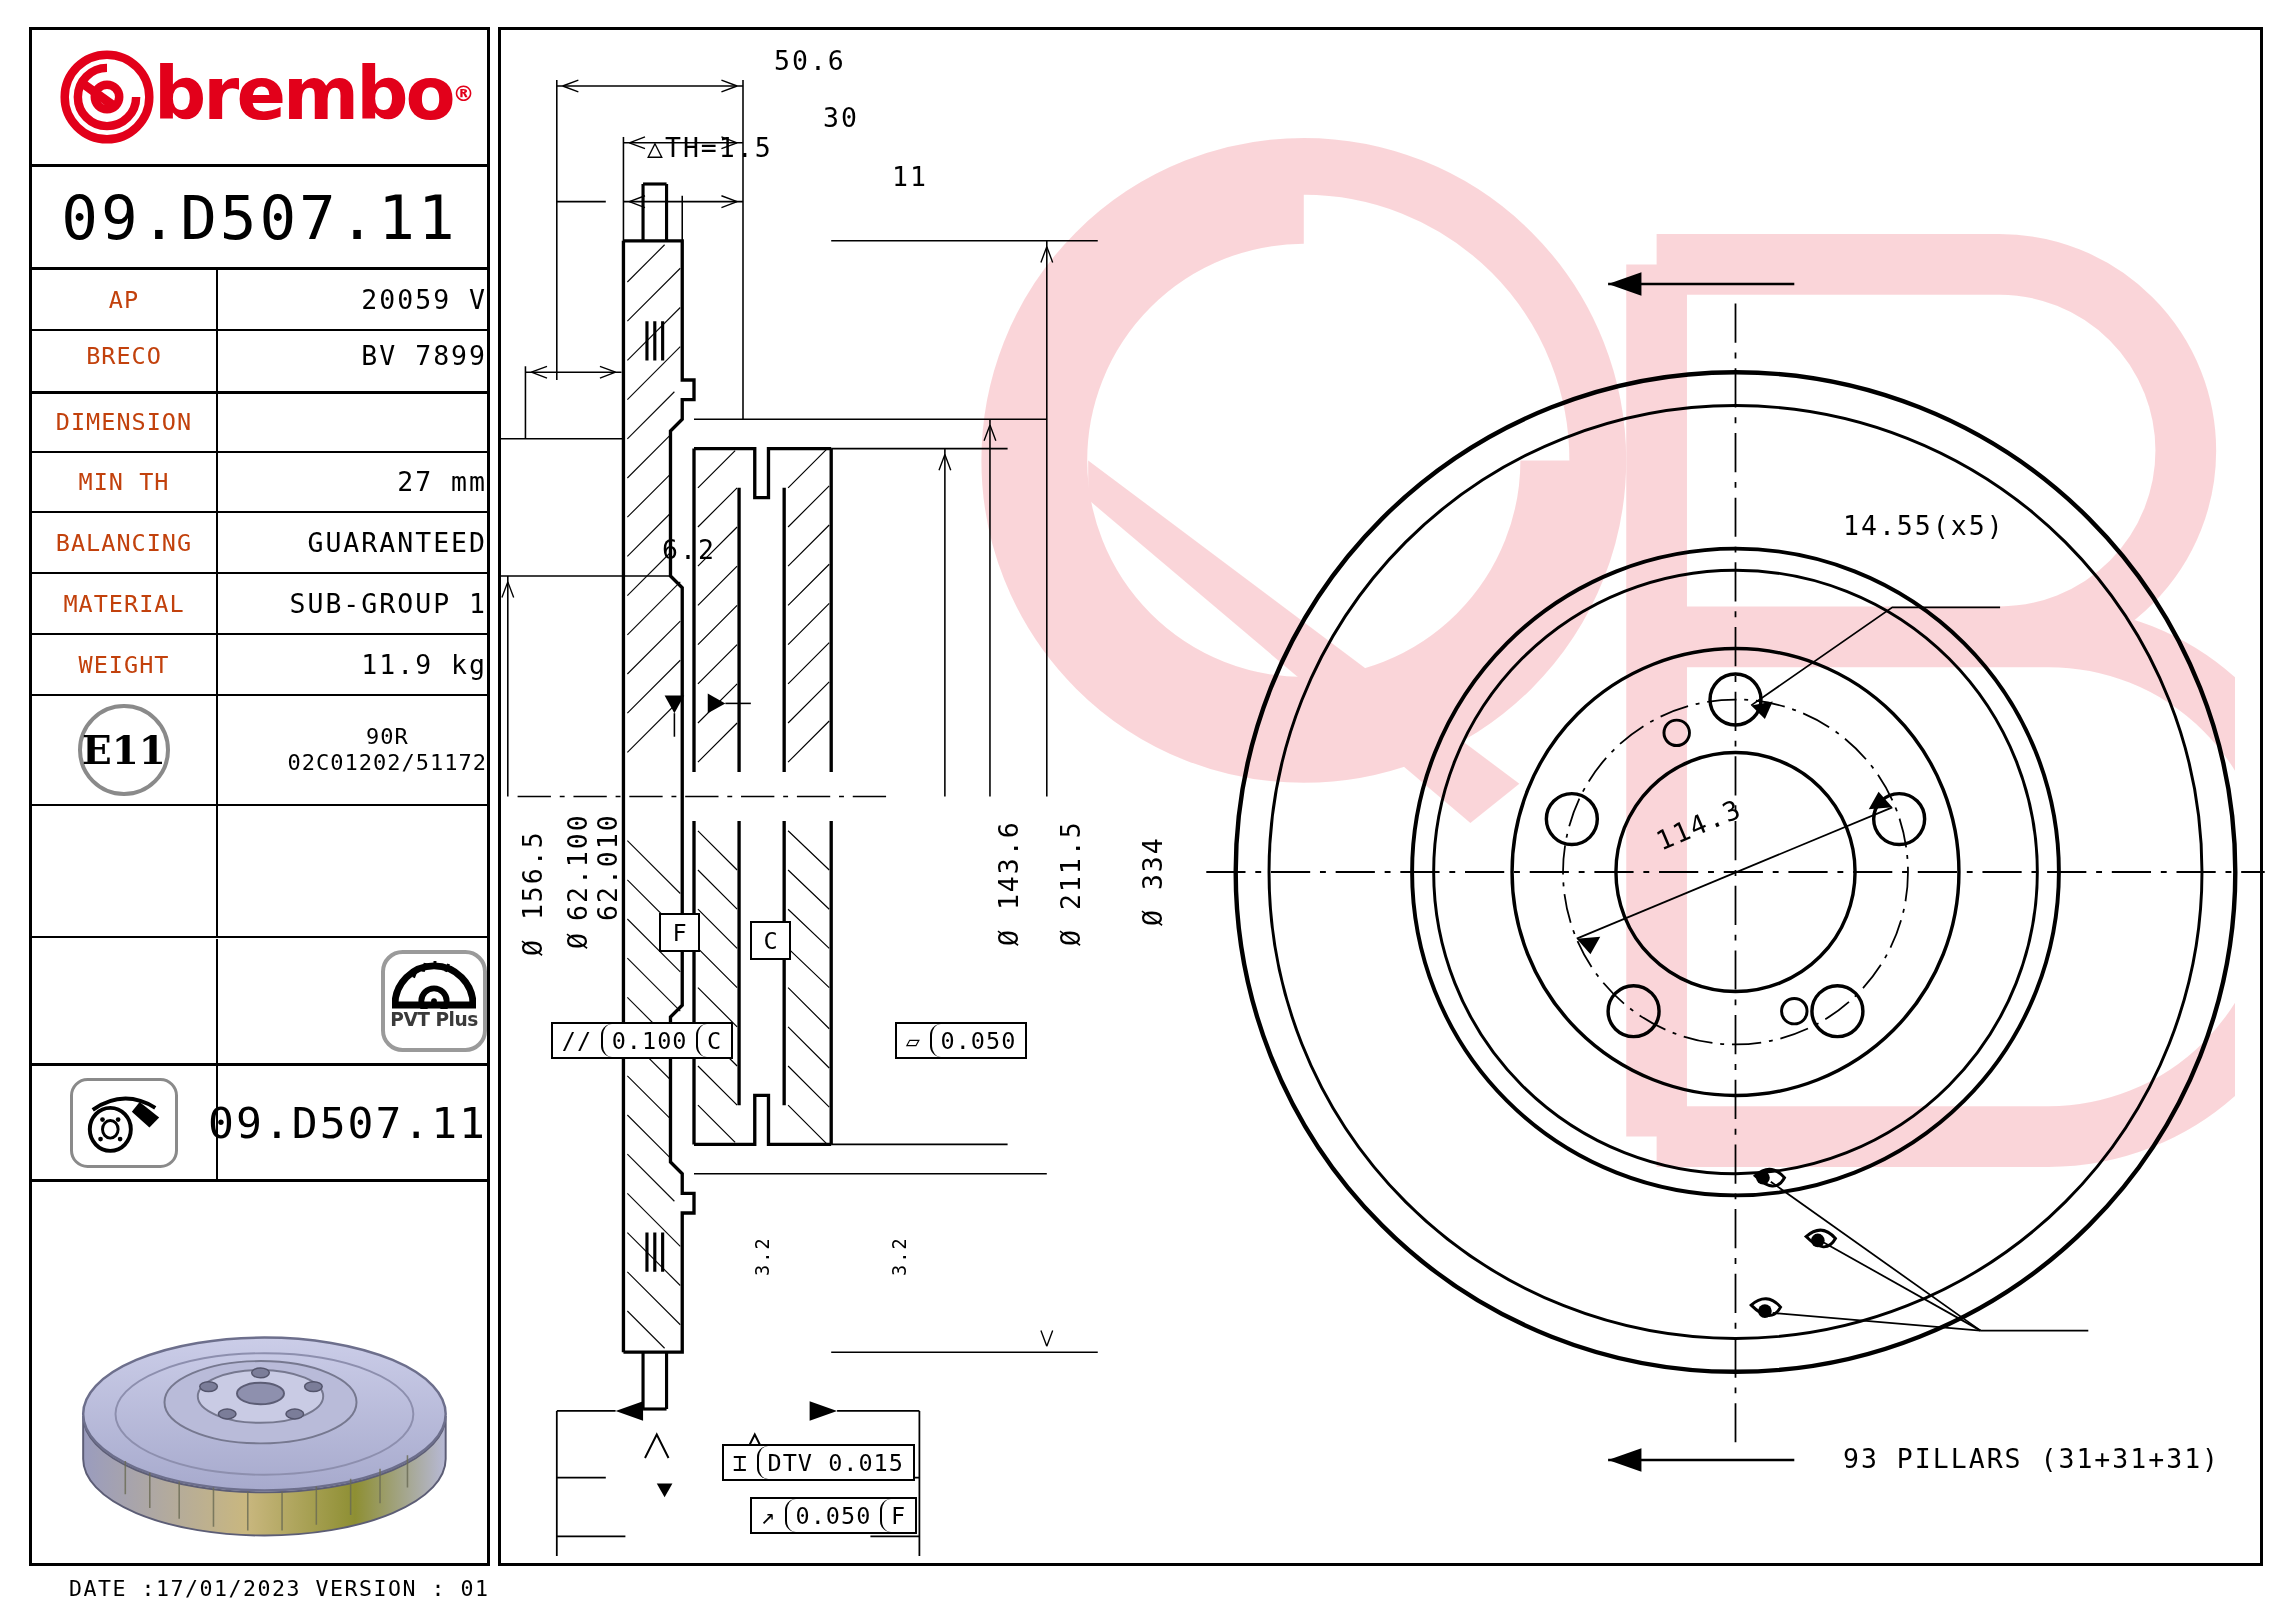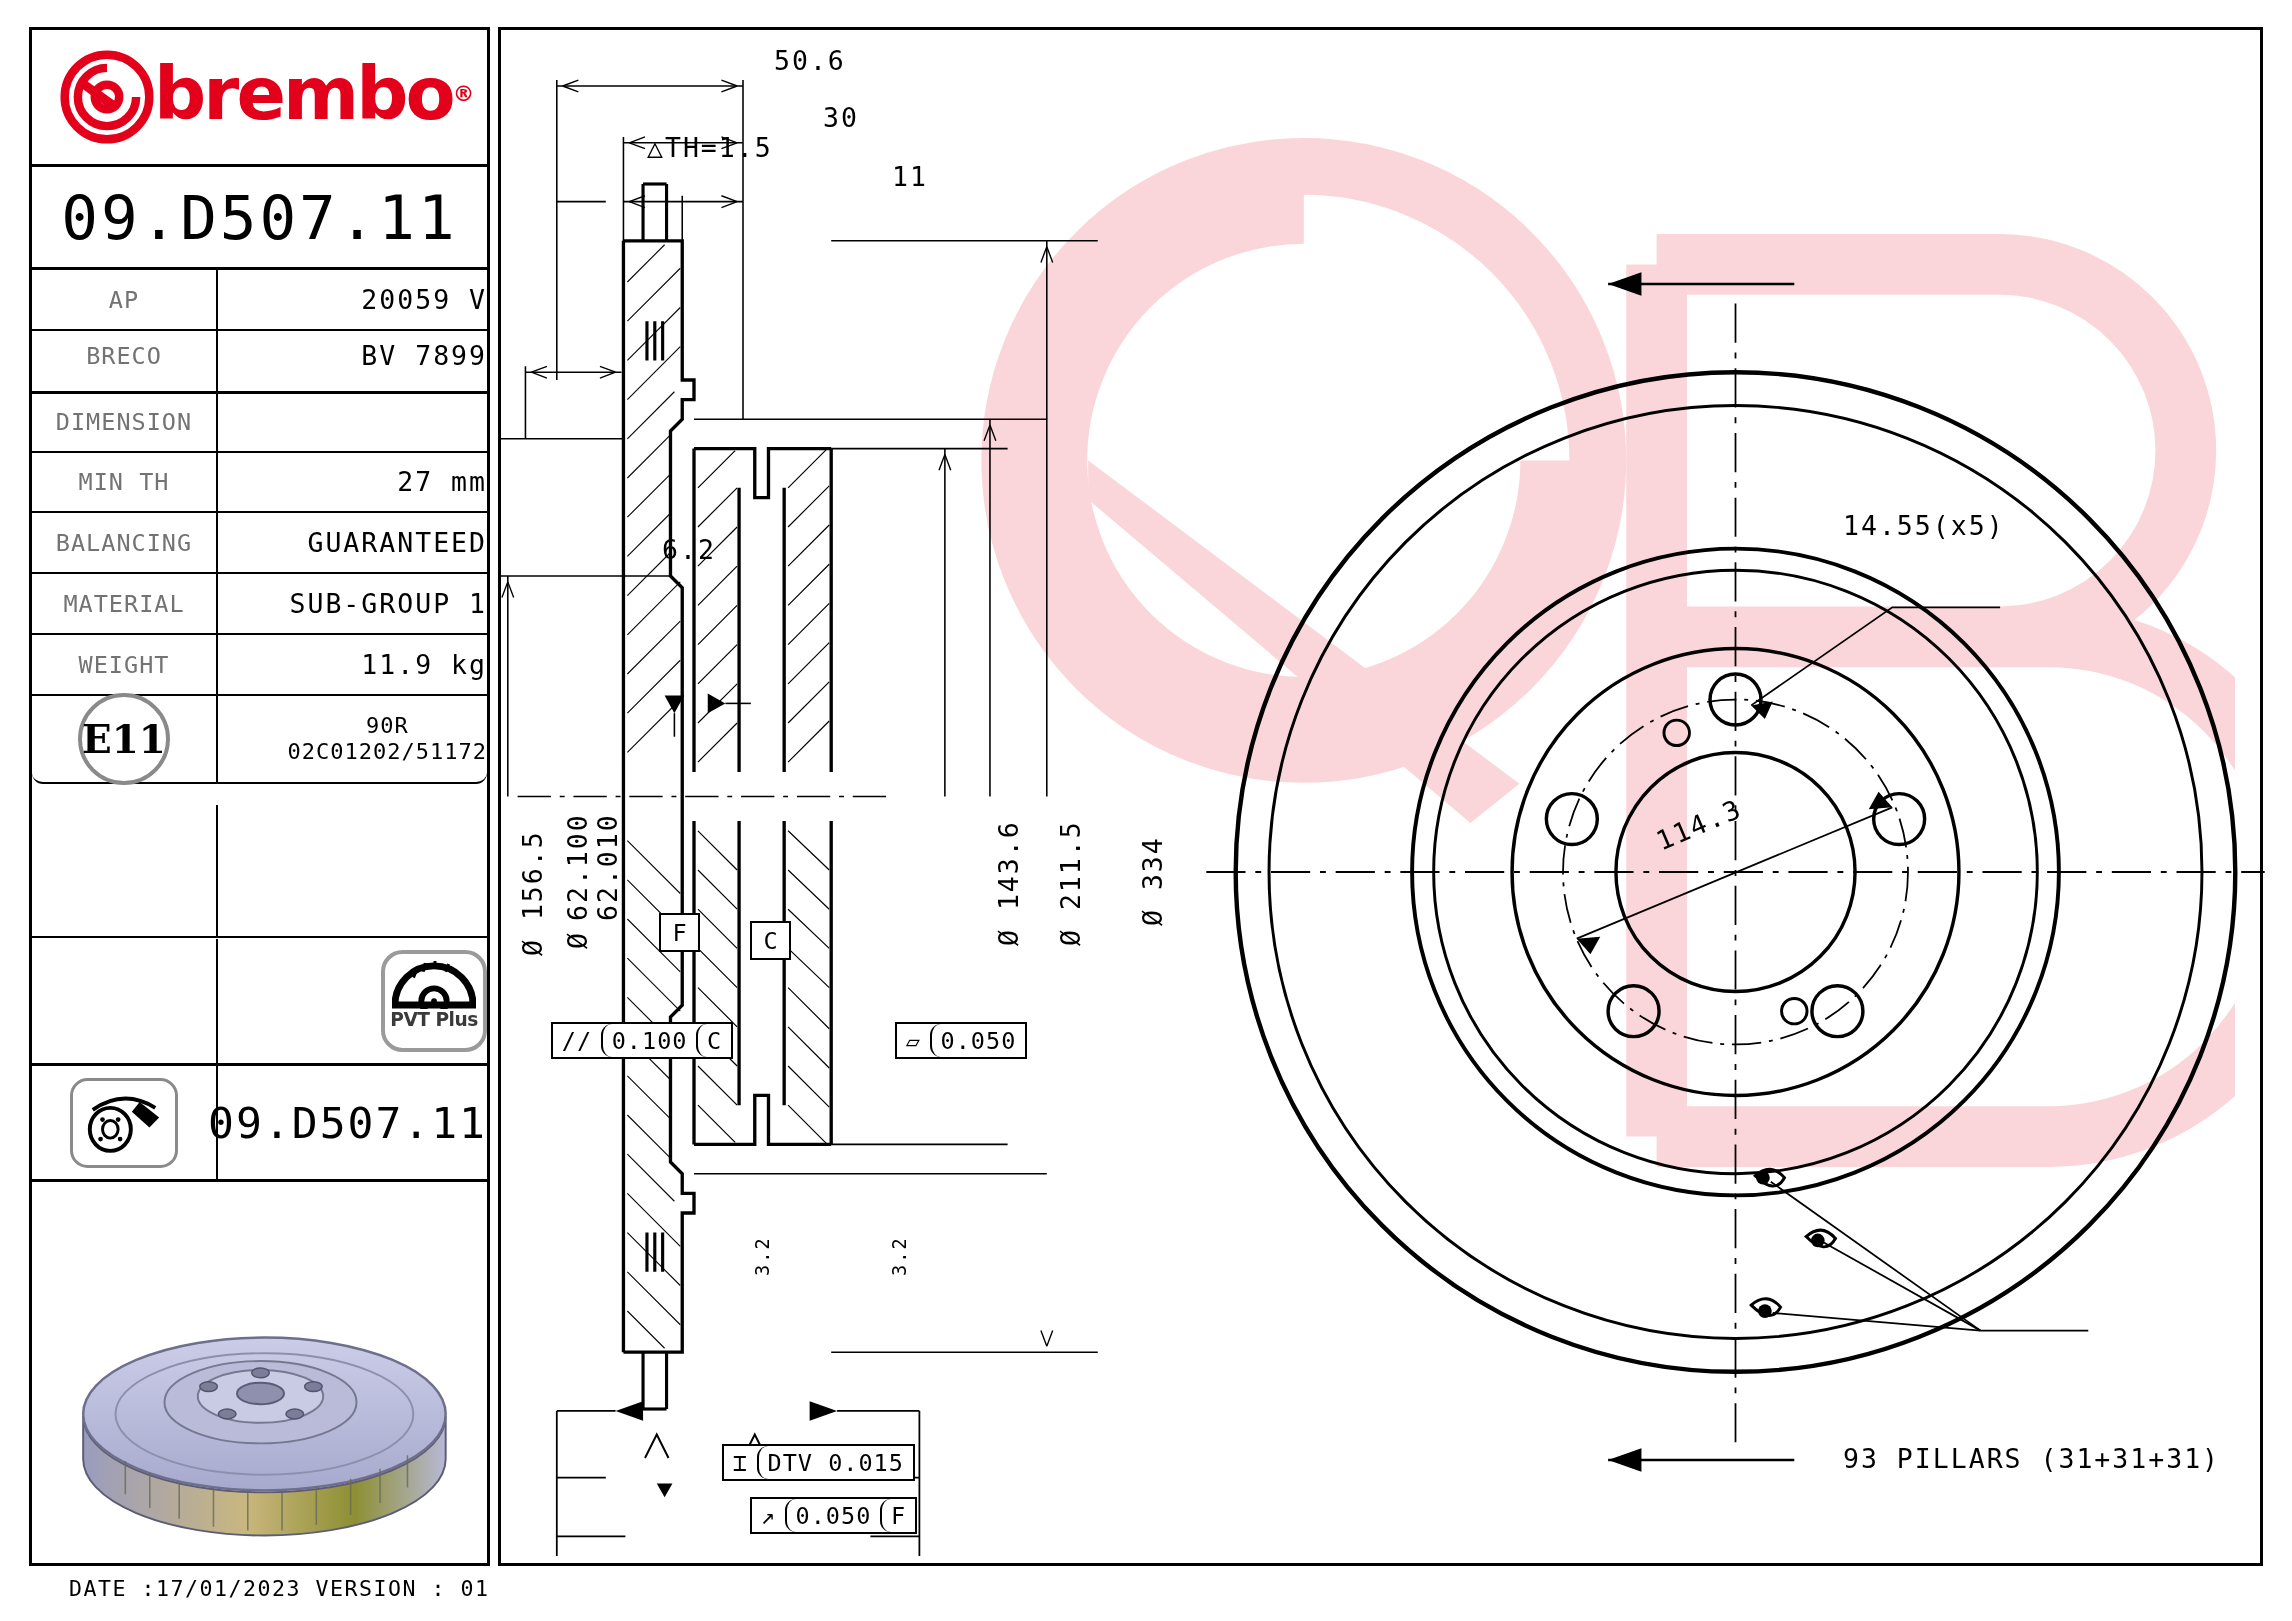--- a/index.html
+++ b/index.html
@@ -13,21 +13,21 @@
   
   .frame{position:absolute;border:3.9px solid #000;box-sizing:border-box;}
 
   
   #tablecol{left:29px;top:27.4px;width:461px;height:1539px;}
   .trow{position:absolute;left:0;box-sizing:border-box;border-bottom:2px solid #000;width:100%;}
   .tcell-l{position:absolute;left:0;top:0;bottom:0;width:186px;border-right:2px solid #000;
            display:flex;align-items:center;justify-content:center;box-sizing:border-box;}
   .tcell-r{position:absolute;left:186px;right:0;top:0;bottom:0;
            display:flex;align-items:center;justify-content:flex-end;box-sizing:border-box;text-align:center;}
-  .tlabel{font-size:23.5px;letter-spacing:1px;color:#737373;}
+  .tlabel{font-size:23.5px;letter-spacing:1px;color:#c2410c;}
   .tvalue{font-size:26.5px;letter-spacing:2px;color:#000;}
 
   
   #logorow{position:absolute;left:0;top:0;width:100%;height:137px;border-bottom:3.9px solid #000;box-sizing:border-box;
            display:flex;align-items:center;padding-left:28px;}
   .brembo-word{font-family:"DejaVu Sans",sans-serif;font-weight:bold;font-size:73px;color:#e2001a;
                letter-spacing:-2.9px;line-height:1;position:relative;top:-3.9px;}
   .reg{font-size:21.6px;vertical-align:super;}
 
   
@@ -162,21 +162,21 @@
 
     <div class="trow" style="top:605px;height:61px;">
       <div class="tcell-l">
           <span class="tlabel">WEIGHT</span>
         </div>
       <div class="tcell-r">
           <span class="tvalue">11.9 kg</span>
         </div>
     </div>
 
-    <div class="trow" style="top:666px;height:88px;border-radius:11px;">
+    <div class="trow" style="top:666px;height:110px;">
       <div class="tcell-l">
         <span class="e11circle">E11</span>
       </div>
       <div class="tcell-r">
         <div class="homol">
           <div>90R</div>
           <div>02C01202/51172</div>
         </div>
       </div>
     </div>

